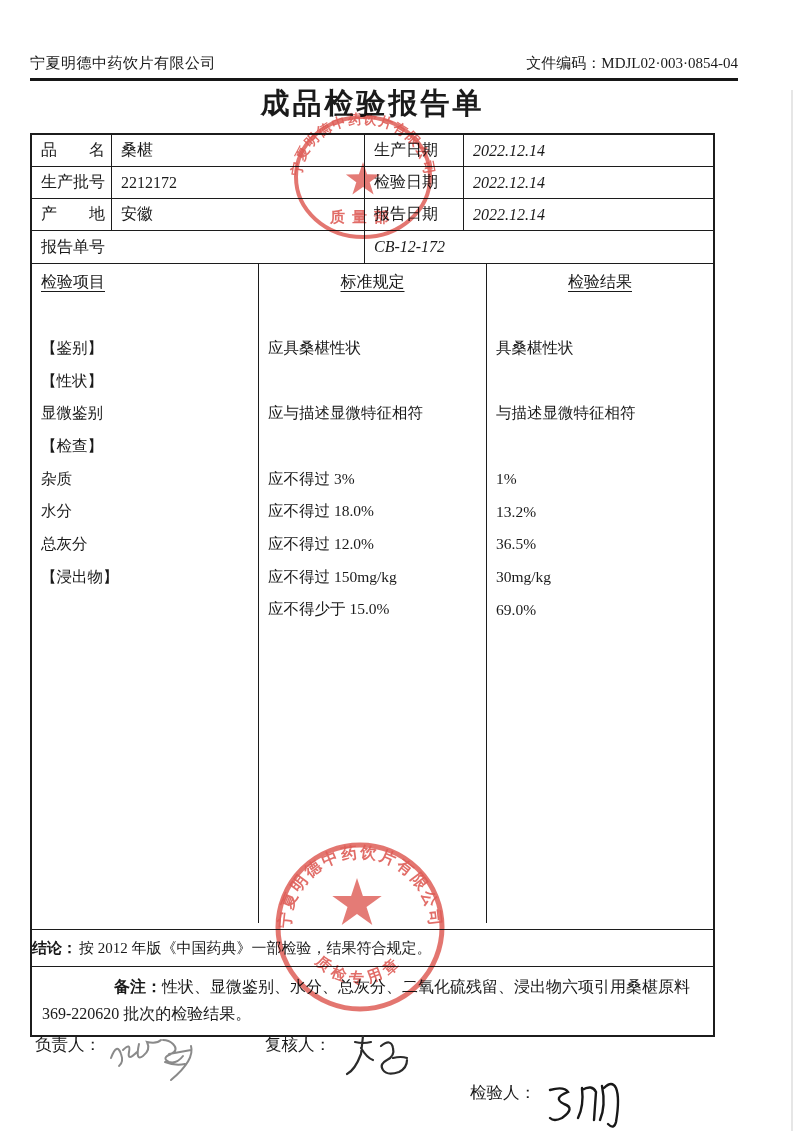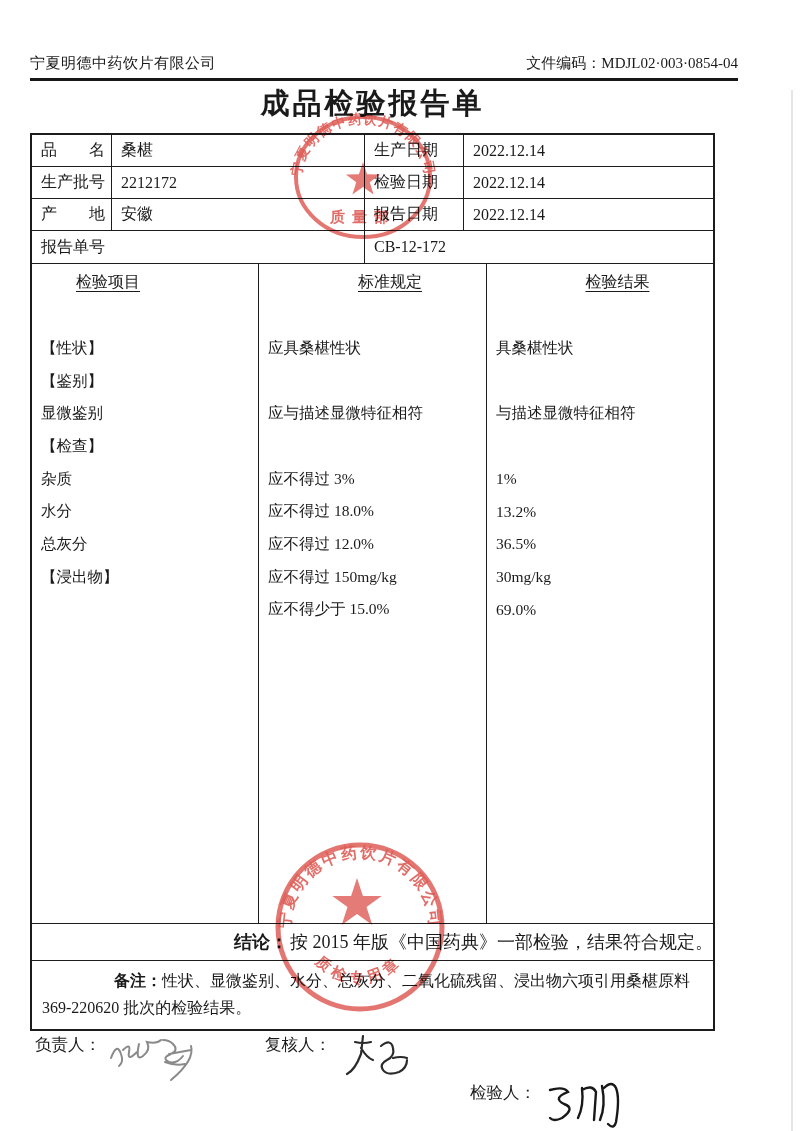--- a/index.html
+++ b/index.html
@@ -13,35 +13,35 @@
   .hdr-rule  { position:absolute; left:30px; top:78px; width:708px; height:2.5px; background:#171717; }
   .doc-title { position:absolute; left:30px; top:84px; width:685px; text-align:center;
                font-size:29px; font-weight:bold; letter-spacing:3px; }
 
   
   .doc-tables { position:absolute; left:30px; top:133px; width:685px; border:2px solid #1c1c1c; background:transparent; }
 
   .info-grid { display:grid; grid-template-columns:80px 253px 99px 1fr; }
   .info-grid .cell { height:32px; display:flex; align-items:center; padding-left:9px; font-size:16px;
                      border-bottom:1.5px solid #1c1c1c; border-right:1.5px solid #1c1c1c; }
-  .info-grid .cell.noR { border-right:none; }
+  .info-grid .cell.noR { border-right:none;font-style:italic; }
   .info-grid .cell.span2 { grid-column:span 2; }
 
   
   .insp-grid { display:grid; grid-template-columns:227px 228px 1fr; height:660px; }
   .insp-col { border-right:1.5px solid #1c1c1c; padding-top:8px; }
   .insp-col:last-child { border-right:none; }
-  .insp-head { height:60px; font-size:16px;margin-left:35px; }
+  .insp-head { height:60px; font-size:16px; }
   .insp-head span { text-decoration:underline; text-underline-offset:4px; }
   .head-left { padding-left:9px; }
   .head-center { text-align:center; }
   .insp-line { height:32.7px; display:flex; align-items:center; padding-left:9px; font-size:15.5px; }
 
   .concl-row { border-top:1.5px solid #1c1c1c; height:37px; display:flex; align-items:center;
-               justify-content:flex-end; font-size:18px; }
+               justify-content:flex-start; font-size:15px;margin-top:6px; }
   .concl-row b { margin-right:2px; }
   .remark-row { border-top:1.5px solid #1c1c1c; min-height:60px; padding:6px 10px 8px 10px; }
   .remark-row p { font-size:16px; line-height:27px; text-indent:72px; }
 
   
   .sig-row { position:absolute; left:30px; top:1032px; width:708px; height:60px; }
   .sig-block { position:absolute; top:0; display:flex; align-items:flex-start; }
   .sig-label { font-size:16.5px; line-height:26px; white-space:nowrap; }
   .sig-svg { margin-left:6px; }
   .sig1 { left:5px; } .sig2 { left:235px; } .sig3 { left:440px;margin-top:48px; }
@@ -82,22 +82,22 @@
       <div class="cell">报告日期</div>
       <div class="cell noR">2022.12.14</div>
 
       <div class="cell span2" style="border-bottom:none;">报告单号</div>
       <div class="cell span2 noR" style="border-bottom:none;">CB-12-172</div>
     </div>
 
     <div class="insp-grid" style="border-top:1.5px solid #1c1c1c;">
       <div class="insp-col">
         <div class="insp-head head-left"><span>检验项目</span></div>
+        <div class="insp-line">【鉴别】</div>
         <div class="insp-line">【性状】</div>
-        <div class="insp-line">【鉴别】</div>
         <div class="insp-line">显微鉴别</div>
         <div class="insp-line">【检查】</div>
         <div class="insp-line">杂质</div>
         <div class="insp-line">水分</div>
         <div class="insp-line">总灰分</div>
         <div class="insp-line">【浸出物】</div>
       </div>
       <div class="insp-col">
         <div class="insp-head head-center"><span>标准规定</span></div>
         <div class="insp-line">应具桑椹性状</div>
@@ -119,21 +119,21 @@
         <div class="insp-line">1%</div>
         <div class="insp-line">13.2%</div>
         <div class="insp-line">36.5%</div>
         <div class="insp-line">30mg/kg</div>
         <div class="insp-line">69.0%</div>
       </div>
     </div>
 
     <div class="concl-row">
       <b>结论：</b>
-      <span>按 2015 年版《中国药典》一部检验，结果符合规定。</span>
+      <span>按 2012 年版《中国药典》一部检验，结果符合规定。</span>
     </div>
 
     <div class="remark-row">
       <p><b>备注：</b><span>性状、显微鉴别、水分、总灰分、二氧化硫残留、浸出物六项引用桑椹原料 369-220620 批次的检验结果。</span></p>
     </div>
   </div>
 
   <div class="sig-row">
     <div class="sig-block sig1">
       <span class="sig-label">负责人：</span>

